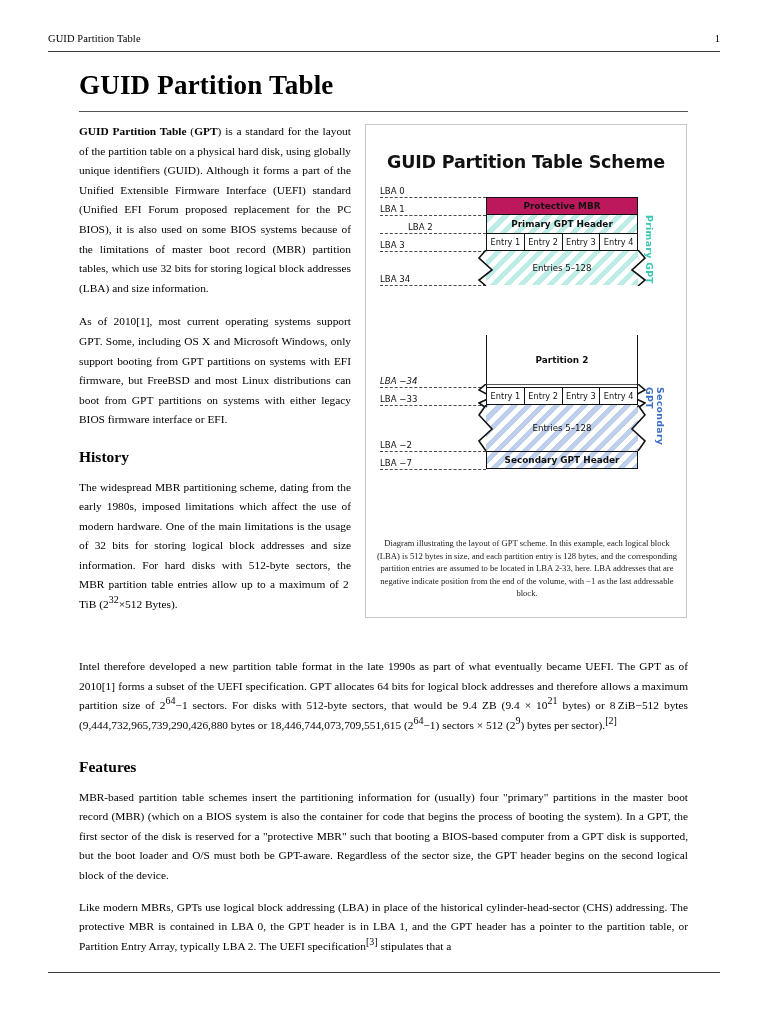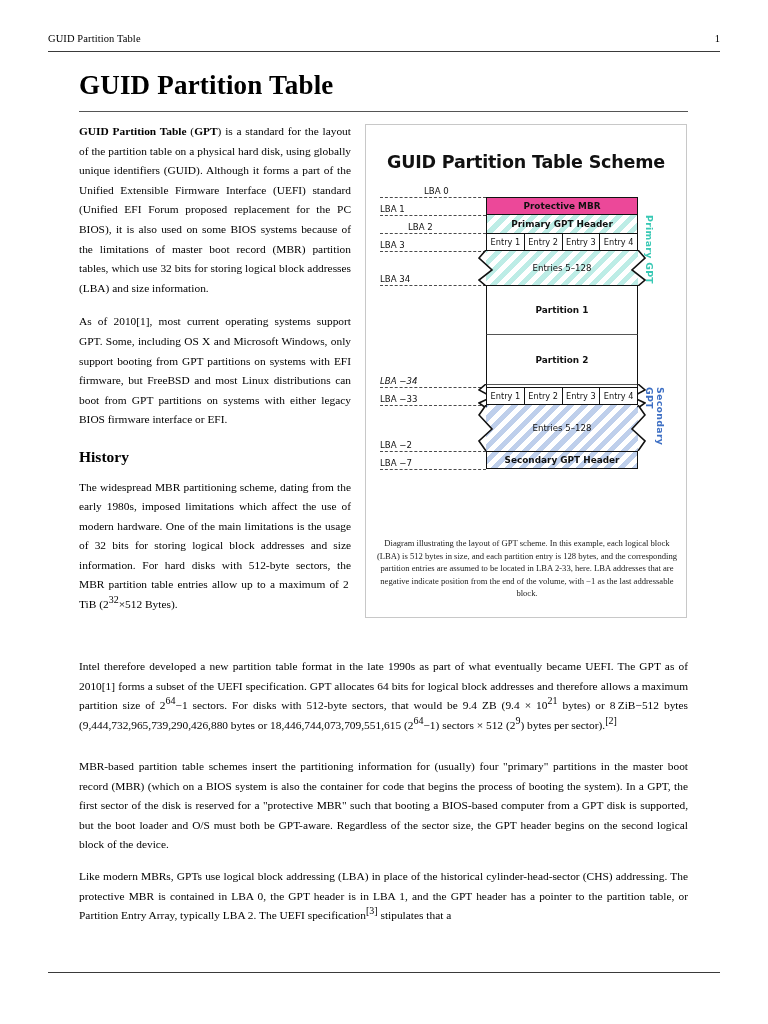--- a/index.html
+++ b/index.html
@@ -198,55 +198,54 @@
   <div class="col-left">
     <p><b>GUID Partition Table</b> (<b>GPT</b>) is a standard for the layout of the partition table on a physical hard disk, using globally unique identifiers (GUID). Although it forms a part of the Unified Extensible Firmware Interface (UEFI) standard (Unified EFI Forum proposed replacement for the PC BIOS), it is also used on some BIOS systems because of the limitations of master boot record (MBR) partition tables, which use 32 bits for storing logical block addresses (LBA) and size information.</p>
     <p>As of 2010[1], most current operating systems support GPT. Some, including OS X and Microsoft Windows, only support booting from GPT partitions on systems with EFI firmware, but FreeBSD and most Linux distributions can boot from GPT partitions on systems with either legacy BIOS firmware interface or EFI.</p>
     <h2 class="section">History</h2>
     <p>The widespread MBR partitioning scheme, dating from the early 1980s, imposed limitations which affect the use of modern hardware. One of the main limitations is the usage of 32 bits for storing logical block addresses and size information. For hard disks with 512-byte sectors, the MBR partition table entries allow up to a maximum of 2 TiB (2<sup>32</sup>×512 Bytes).</p>
   </div>
 
   <div class="figure">
     <div class="fig-title">GUID Partition Table Scheme</div>
     <div class="diagram" id="diagram">
-        <div class="lba-label" style="left: 14px; top: 5px; margin-left: 44px;">LBA 0</div>
+        <div class="lba-label" style="left: 14px; top: 5px;">LBA 0</div>
         <div class="leader" style="left: 14px; top: 16px; width: 106px;"></div>
         <div class="lba-label" style="left: 14px; top: 23px;">LBA 1</div>
         <div class="leader" style="left: 14px; top: 34px; width: 106px;"></div>
         <div class="lba-label" style="left: 14px; top: 41px; padding-left: 28px;">LBA 2</div>
         <div class="leader" style="left: 14px; top: 52px; width: 106px;"></div>
         <div class="lba-label" style="left: 14px; top: 59px;">LBA 3</div>
         <div class="leader" style="left: 14px; top: 70px; width: 106px;"></div>
         <div class="lba-label" style="left: 14px; top: 93px;">LBA 34</div>
         <div class="leader" style="left: 14px; top: 104px; width: 106px;"></div>
         <div class="lba-label" style="left: 14px; top: 195px; font-style: italic;">LBA −34</div>
         <div class="leader" style="left: 14px; top: 206px; width: 106px;"></div>
         <div class="lba-label" style="left: 14px; top: 213px;">LBA −33</div>
         <div class="leader" style="left: 14px; top: 224px; width: 106px;"></div>
         <div class="lba-label" style="left: 14px; top: 259px;">LBA −2</div>
         <div class="leader" style="left: 14px; top: 270px; width: 106px;"></div>
         <div class="lba-label" style="left: 14px; top: 277px;">LBA −7</div>
         <div class="leader" style="left: 14px; top: 288px; width: 106px;"></div>
         <div style="position: absolute; left: 120px; top: 34px; width: 152px; height: 70px; background: repeating-linear-gradient(-45deg, rgba(56, 200, 180, 0.333) 0px, rgba(56, 200, 180, 0.333) 5px, rgb(255, 255, 255) 5px, rgb(255, 255, 255) 10px);"></div>
-        <div class="blk" style="left: 120px; top: 16px; width: 152px; height: 18px; background: #ec4899; border: 1.6px solid rgb(17, 17, 17);">Protective MBR</div>
+        <div class="blk" style="left: 120px; top: 16px; width: 152px; height: 18px; background: #be185d; border: 1.6px solid rgb(17, 17, 17);">Protective MBR</div>
         <div class="blk" style="left: 120px; top: 34px; width: 152px; height: 18px; border-left: 1.6px solid rgb(17, 17, 17); border-right: 1.6px solid rgb(17, 17, 17);">Primary GPT Header</div>
         <div style="position: absolute; left: 120px; top: 52px; width: 152px; height: 18px; display: flex; background: rgb(255, 255, 255); border: 1.2px solid rgb(17, 17, 17); box-sizing: border-box;">
           <div class="blk" style="position: relative; flex: 1 1 0%; height: 100%; font-weight: normal; border-right: 1.2px solid rgb(17, 17, 17); font-size: 8.2px;">Entry 1</div>
           <div class="blk" style="position: relative; flex: 1 1 0%; height: 100%; font-weight: normal; border-right: 1.2px solid rgb(17, 17, 17); font-size: 8.2px;">Entry 2</div>
           <div class="blk" style="position: relative; flex: 1 1 0%; height: 100%; font-weight: normal; border-right: 1.2px solid rgb(17, 17, 17); font-size: 8.2px;">Entry 3</div>
           <div class="blk" style="position: relative; flex: 1 1 0%; height: 100%; font-weight: normal; border-right: none; font-size: 8.2px;">Entry 4</div>
         </div>
         <div class="blk" style="left: 120px; top: 70px; width: 152px; height: 34px; font-weight: normal; font-size: 8.6px;">Entries 5–128</div>
         <svg width="16" height="36" style="position: absolute; top: 69px; left: 112px;">
           <path d="M8,0 L1,8 L14,20 L1,30 L8,36" fill="#ffffff" stroke="#111111" stroke-width="1.6"></path>
         </svg>
         <svg width="16" height="36" style="position: absolute; top: 69px; left: 264px;">
           <path d="M8,0 L15,8 L2,20 L15,30 L8,36" fill="#ffffff" stroke="#111111" stroke-width="1.6"></path>
         </svg>
-        <div class="blk" style="left: 120px; top: 104px; width: 152px; height: 50px; background: rgb(255, 255, 255); border-width: 1.6px 1.6px 1.2px; border-style: solid; border-color: rgb(17, 17, 17) rgb(17, 17, 17) rgb(85, 85, 85); border-image: initial;">Partition 1</div>
         <div class="blk" style="left: 120px; top: 154px; width: 152px; height: 50px; background: rgb(255, 255, 255); border-left: 1.6px solid rgb(17, 17, 17); border-right: 1.6px solid rgb(17, 17, 17); border-bottom: 1.2px solid rgb(85, 85, 85);">Partition 2</div>
         <div class="blk" style="left: 120px; top: 204px; width: 152px; height: 22px; background: rgb(255, 255, 255); border-left: 1.6px solid rgb(17, 17, 17); border-right: 1.6px solid rgb(17, 17, 17);">Remaining Partitions</div>
         <svg width="16" height="24" style="position: absolute; top: 203px; left: 112px;">
           <path d="M8,0 L1,6 L14,13 L1,19 L8,24" fill="#ffffff" stroke="#111111" stroke-width="1.6"></path>
         </svg>
         <svg width="16" height="24" style="position: absolute; top: 203px; left: 264px;">
           <path d="M8,0 L15,6 L2,13 L15,19 L8,24" fill="#ffffff" stroke="#111111" stroke-width="1.6"></path>
         </svg>
         <div style="position: absolute; left: 120px; top: 224px; width: 152px; height: 64px; background: repeating-linear-gradient(-45deg, rgba(61, 111, 196, 0.333) 0px, rgba(61, 111, 196, 0.333) 5px, rgb(255, 255, 255) 5px, rgb(255, 255, 255) 10px);"></div>
         <div style="position: absolute; left: 120px; top: 206px; width: 152px; height: 0px; border-top: 1.6px solid rgb(17, 17, 17);"></div>
@@ -268,18 +267,19 @@
         <div class="side-label" style="left: 278px; top: 206px; height: 82px; color: rgb(61, 111, 196); display: flex; align-items: center;">Secondary GPT</div>
       </div>
     <div class="caption">Diagram illustrating the layout of GPT scheme. In this example, each logical block (LBA) is 512 bytes in size, and each partition entry is 128 bytes, and the corresponding partition entries are assumed to be located in LBA 2-33, here. LBA addresses that are negative indicate position from the end of the volume, with −1 as the last addressable block.</div>
   </div>
 
   <div class="full" style="top:657px;">
     <p>Intel therefore developed a new partition table format in the late 1990s as part of what eventually became UEFI. The GPT as of 2010[1] forms a subset of the UEFI specification. GPT allocates 64 bits for logical block addresses and therefore allows a maximum partition size of 2<sup>64</sup>−1 sectors. For disks with 512-byte sectors, that would be 9.4 ZB (9.4 × 10<sup>21</sup> bytes) or 8 ZiB−512 bytes (9,444,732,965,739,290,426,880 bytes or 18,446,744,073,709,551,615 (2<sup>64</sup>−1) sectors × 512 (2<sup>9</sup>) bytes per sector).<sup>[2]</sup></p>
   </div>
 
   <div class="full" style="top:757px;">
+    <h2 class="section" style="margin-top:0;">Features</h2>
     <p>MBR-based partition table schemes insert the partitioning information for (usually) four "primary" partitions in the master boot record (MBR) (which on a BIOS system is also the container for code that begins the process of booting the system). In a GPT, the first sector of the disk is reserved for a "protective MBR" such that booting a BIOS-based computer from a GPT disk is supported, but the boot loader and O/S must both be GPT-aware. Regardless of the sector size, the GPT header begins on the second logical block of the device.</p>
     <p>Like modern MBRs, GPTs use logical block addressing (LBA) in place of the historical cylinder-head-sector (CHS) addressing. The protective MBR is contained in LBA 0, the GPT header is in LBA 1, and the GPT header has a pointer to the partition table, or Partition Entry Array, typically LBA 2. The UEFI specification<sup>[3]</sup> stipulates that a</p>
   </div>
 
   <div class="footer-rule"></div>
 </div>
 
 </body></html>

